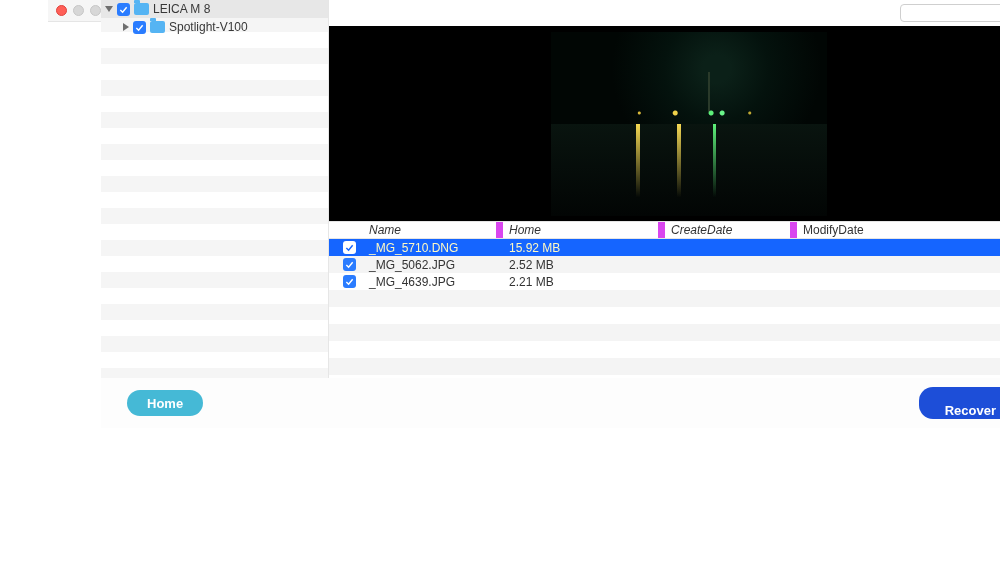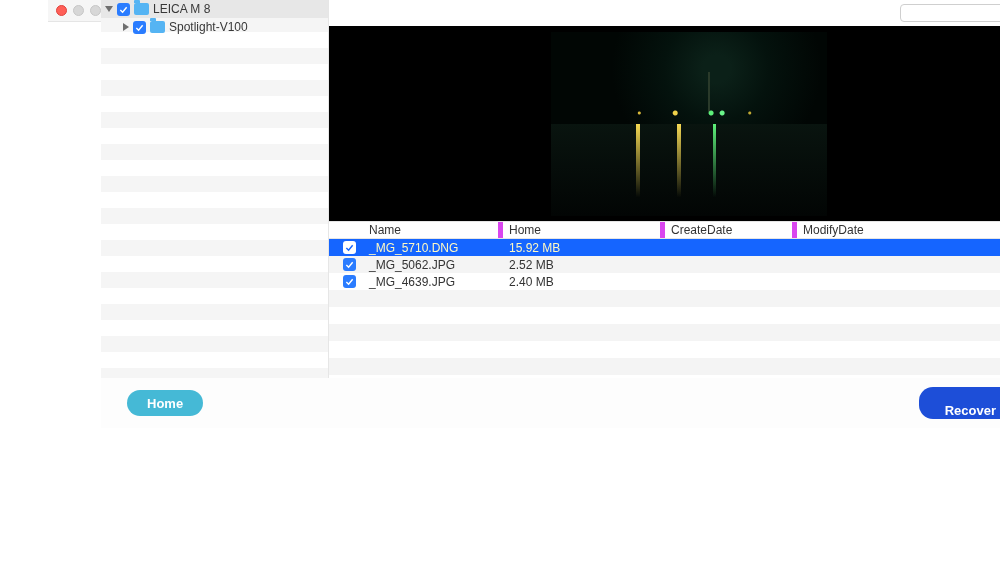--- a/index.html
+++ b/index.html
@@ -41,21 +41,21 @@
       radial-gradient(circle at 32% 50%, #d9b93a 0 1px, transparent 2px),
       radial-gradient(circle at 72% 50%, #c0a832 0 1px, transparent 2px);
   }
   .reflection { position:absolute; left:31%; top:50%; width:4px; height:45%; background: linear-gradient(#f5d851, rgba(245,216,81,0) 90%); filter: blur(0.5px); }
   .reflection.r2 { left:46%; background: linear-gradient(#f7da55, rgba(247,218,85,0) 90%); }
   .reflection.r3 { left:59%; width:3px; background: linear-gradient(#5df07a, rgba(93,240,122,0) 90%); }
   .tower { position:absolute; left:57%; top:22%; width:2px; height:22%; background:#2a3a2a; }
   .table { flex:1; display:flex; flex-direction:column; font-size:12px; color:#333; min-height:0; }
   .thead { display:flex; height:18px; background:#fff; border-top:1px solid #e5e5e5; border-bottom:1px solid #e5e5e5; align-items:center; }
   .col { padding-left:6px; overflow:hidden; white-space:nowrap; text-overflow:ellipsis; }
-  .col.sep { border-right:5px solid #d946ef; height:100%; display:flex; align-items:center; }
+  .col.sep { border-right:7px solid #d946ef; height:100%; display:flex; align-items:center;font-style:italic; }
   .c-chk  { width: 34px; flex:none; display:flex; justify-content:center; }
   .c-name { width: 140px; flex:none; }
   .c-size { width: 162px; flex:none; }
   .c-cd   { width: 132px; flex:none;text-align:center; }
   .c-md   { flex:1; }
   .tbody { flex:1; overflow:auto; background: repeating-linear-gradient(#ffffff 0 17px, #f4f4f4 17px 34px); }
   .row { display:flex; height:17px; align-items:center; }
   .row.selected { background:#1565ff; color:#fef9c3; }
   .row.selected .chk { background:#fff; color:#1565ff; }
   .row .c-chk .chk { width:13px; height:13px; }
@@ -156,21 +156,21 @@
               </div>
               <div class="row">
                 <div class="col c-chk">
                   <span class="chk">
                     <svg viewBox="0 0 10 10">
                       <polyline points="1.5,5.5 4,8 8.5,2.5" fill="none" stroke="currentColor" stroke-width="1.6"></polyline>
                     </svg>
                   </span>
                 </div>
                 <div class="col c-name">_MG_4639.JPG</div>
-                <div class="col c-size">2.40 MB</div>
+                <div class="col c-size">2.21 MB</div>
                 <div class="col c-cd"></div>
                 <div class="col c-md"></div>
               </div>
             </div>
         </div>
       </div>
     </div>
     <div class="footer">
       <button class="btn btn-home">Home</button>
       <button class="btn btn-recover">Recover</button>

